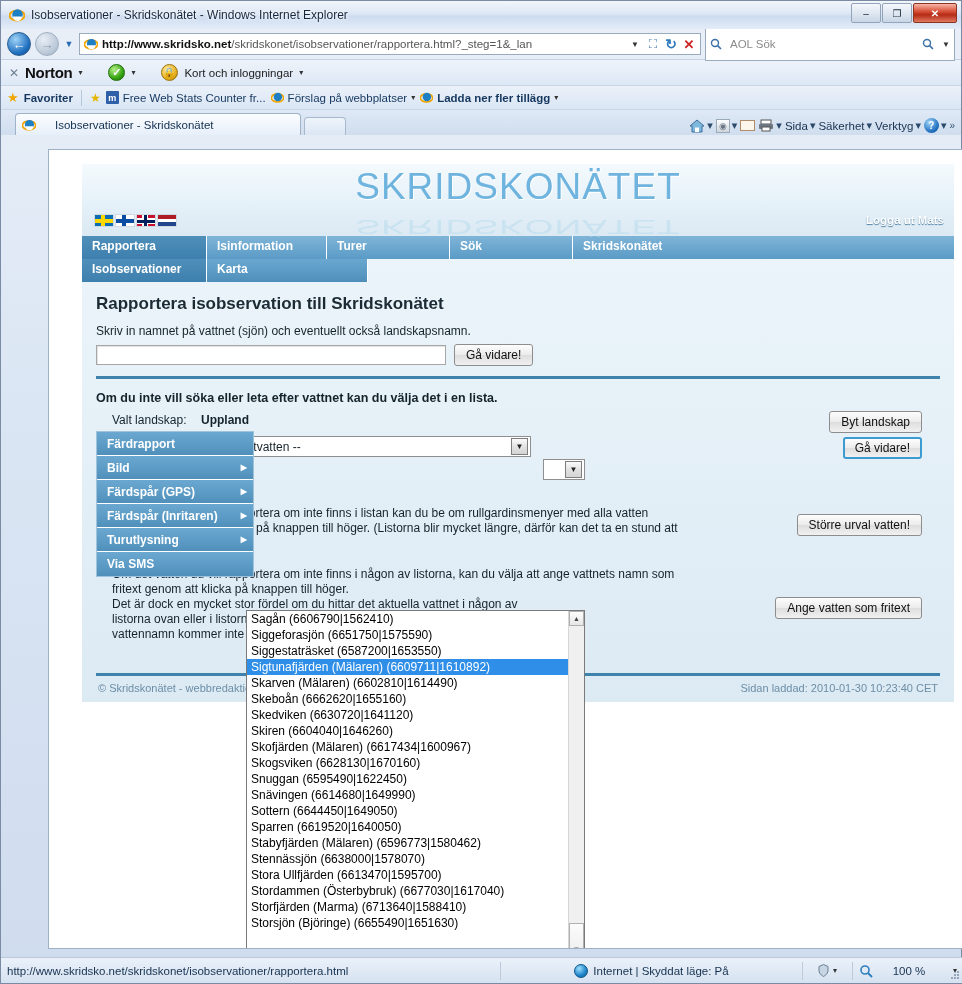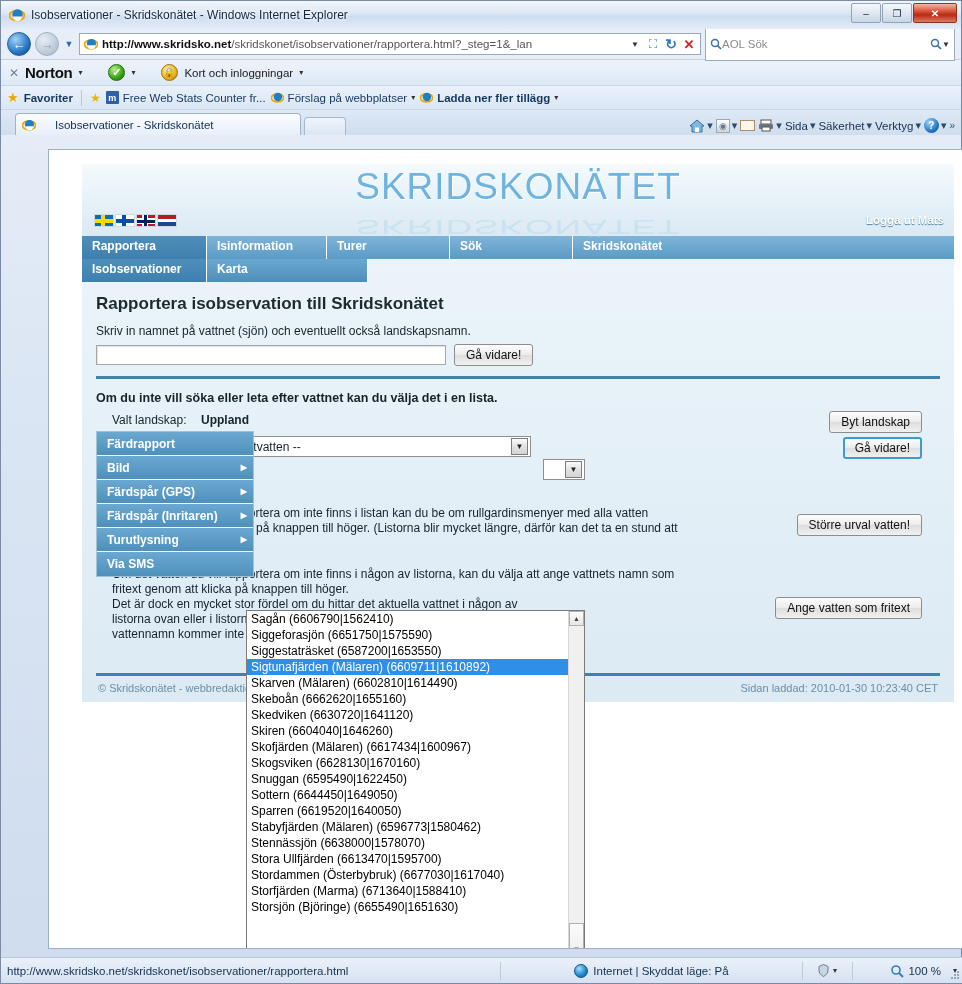--- a/index.html
+++ b/index.html
@@ -72,21 +72,21 @@
     min-width: 0;
   }
   #urlbox .favicon { width:14px;height:14px;margin:0 4px 0 2px;flex:0 0 auto;}
   #url-text {
     flex:1 1 auto; font-size:11.5px; color:#555; white-space:nowrap; overflow:hidden;
   }
   #url-text b { color:#111; font-weight:bold;}
   .urlicon { width:18px;height:20px;display:flex;align-items:center;justify-content:center;flex:0 0 auto;}
   #searchbox {
     width:250px;height:22px;background:#fff;border:1px solid #9aabbd;
-    display:flex;align-items:center;padding:16px 4px; gap:0;
+    display:flex;align-items:center;padding:16px 4px; gap:8px;
   }
   #searchbox .sph { flex:1 1 auto; color:#8b8b8b; font-size:11.5px;}
   
   #nortonbar {
     height:26px; display:flex;align-items:center;gap:6px;
     padding:0 8px;
     background: linear-gradient(180deg,#eef3fa,#dde8f6);
     border-top:1px solid #c3d1e2;
   }
   #nortonbar .x { color:#6e7f93; font-size:12px;}
@@ -645,20 +645,21 @@
             <li>Siggeforasjön (6651750|1575590)</li>
             <li>Siggestaträsket (6587200|1653550)</li>
             <li class="sel">Sigtunafjärden (Mälaren) (6609711|1610892)</li>
             <li>Skarven (Mälaren) (6602810|1614490)</li>
             <li>Skeboån (6662620|1655160)</li>
             <li>Skedviken (6630720|1641120)</li>
             <li>Skiren (6604040|1646260)</li>
             <li>Skofjärden (Mälaren) (6617434|1600967)</li>
             <li>Skogsviken (6628130|1670160)</li>
             <li>Snuggan (6595490|1622450)</li>
+            <li>Snävingen (6614680|1649990)</li>
             <li>Sottern (6644450|1649050)</li>
             <li>Sparren (6619520|1640050)</li>
             <li>Stabyfjärden (Mälaren) (6596773|1580462)</li>
             <li>Stennässjön (6638000|1578070)</li>
             <li>Stora Ullfjärden (6613470|1595700)</li>
             <li>Stordammen (Österbybruk) (6677030|1617040)</li>
             <li>Storfjärden (Marma) (6713640|1588410)</li>
             <li>Storsjön (Björinge) (6655490|1651630)</li>
           </ul>
         <div id="ddscroll">
@@ -682,21 +683,21 @@
     <div class="seg" id="st-zone">
       <span class="globe"></span>
       <span>Internet | Skyddat läge: På</span>
     </div>
     <div class="seg" id="st-prot">
       <svg class="lockicon" viewBox="0 0 11 13">
         <path d="M5.5 0.5 L10 2.5 V7 C10 10 5.5 12.5 5.5 12.5 C5.5 12.5 1 10 1 7 V2.5 Z" fill="#c8d6e4" stroke="#6a7d92"></path>
       </svg>
       <span style="font-size:8px;color:#333;">▾</span>
     </div>
-    <div class="seg" id="st-zoom" style="border-right:none;">
+    <div class="seg" id="st-zoom" style="border-right:none;justify-content:space-between;">
       <svg width="14" height="14" viewBox="0 0 14 14">
         <circle cx="6" cy="6" r="4" fill="none" stroke="#2f7fc0" stroke-width="1.6"></circle>
         <line x1="9" y1="9" x2="13" y2="13" stroke="#2f7fc0" stroke-width="2"></line>
       </svg>
       <span>100 %</span>
       <span style="font-size:8px;color:#333;margin-left:8px;">▾</span>
     </div>
     <svg class="resize-grip" viewBox="0 0 12 12">
       <g fill="#95a6ba">
         <rect x="8" y="2" width="2" height="2"></rect>

